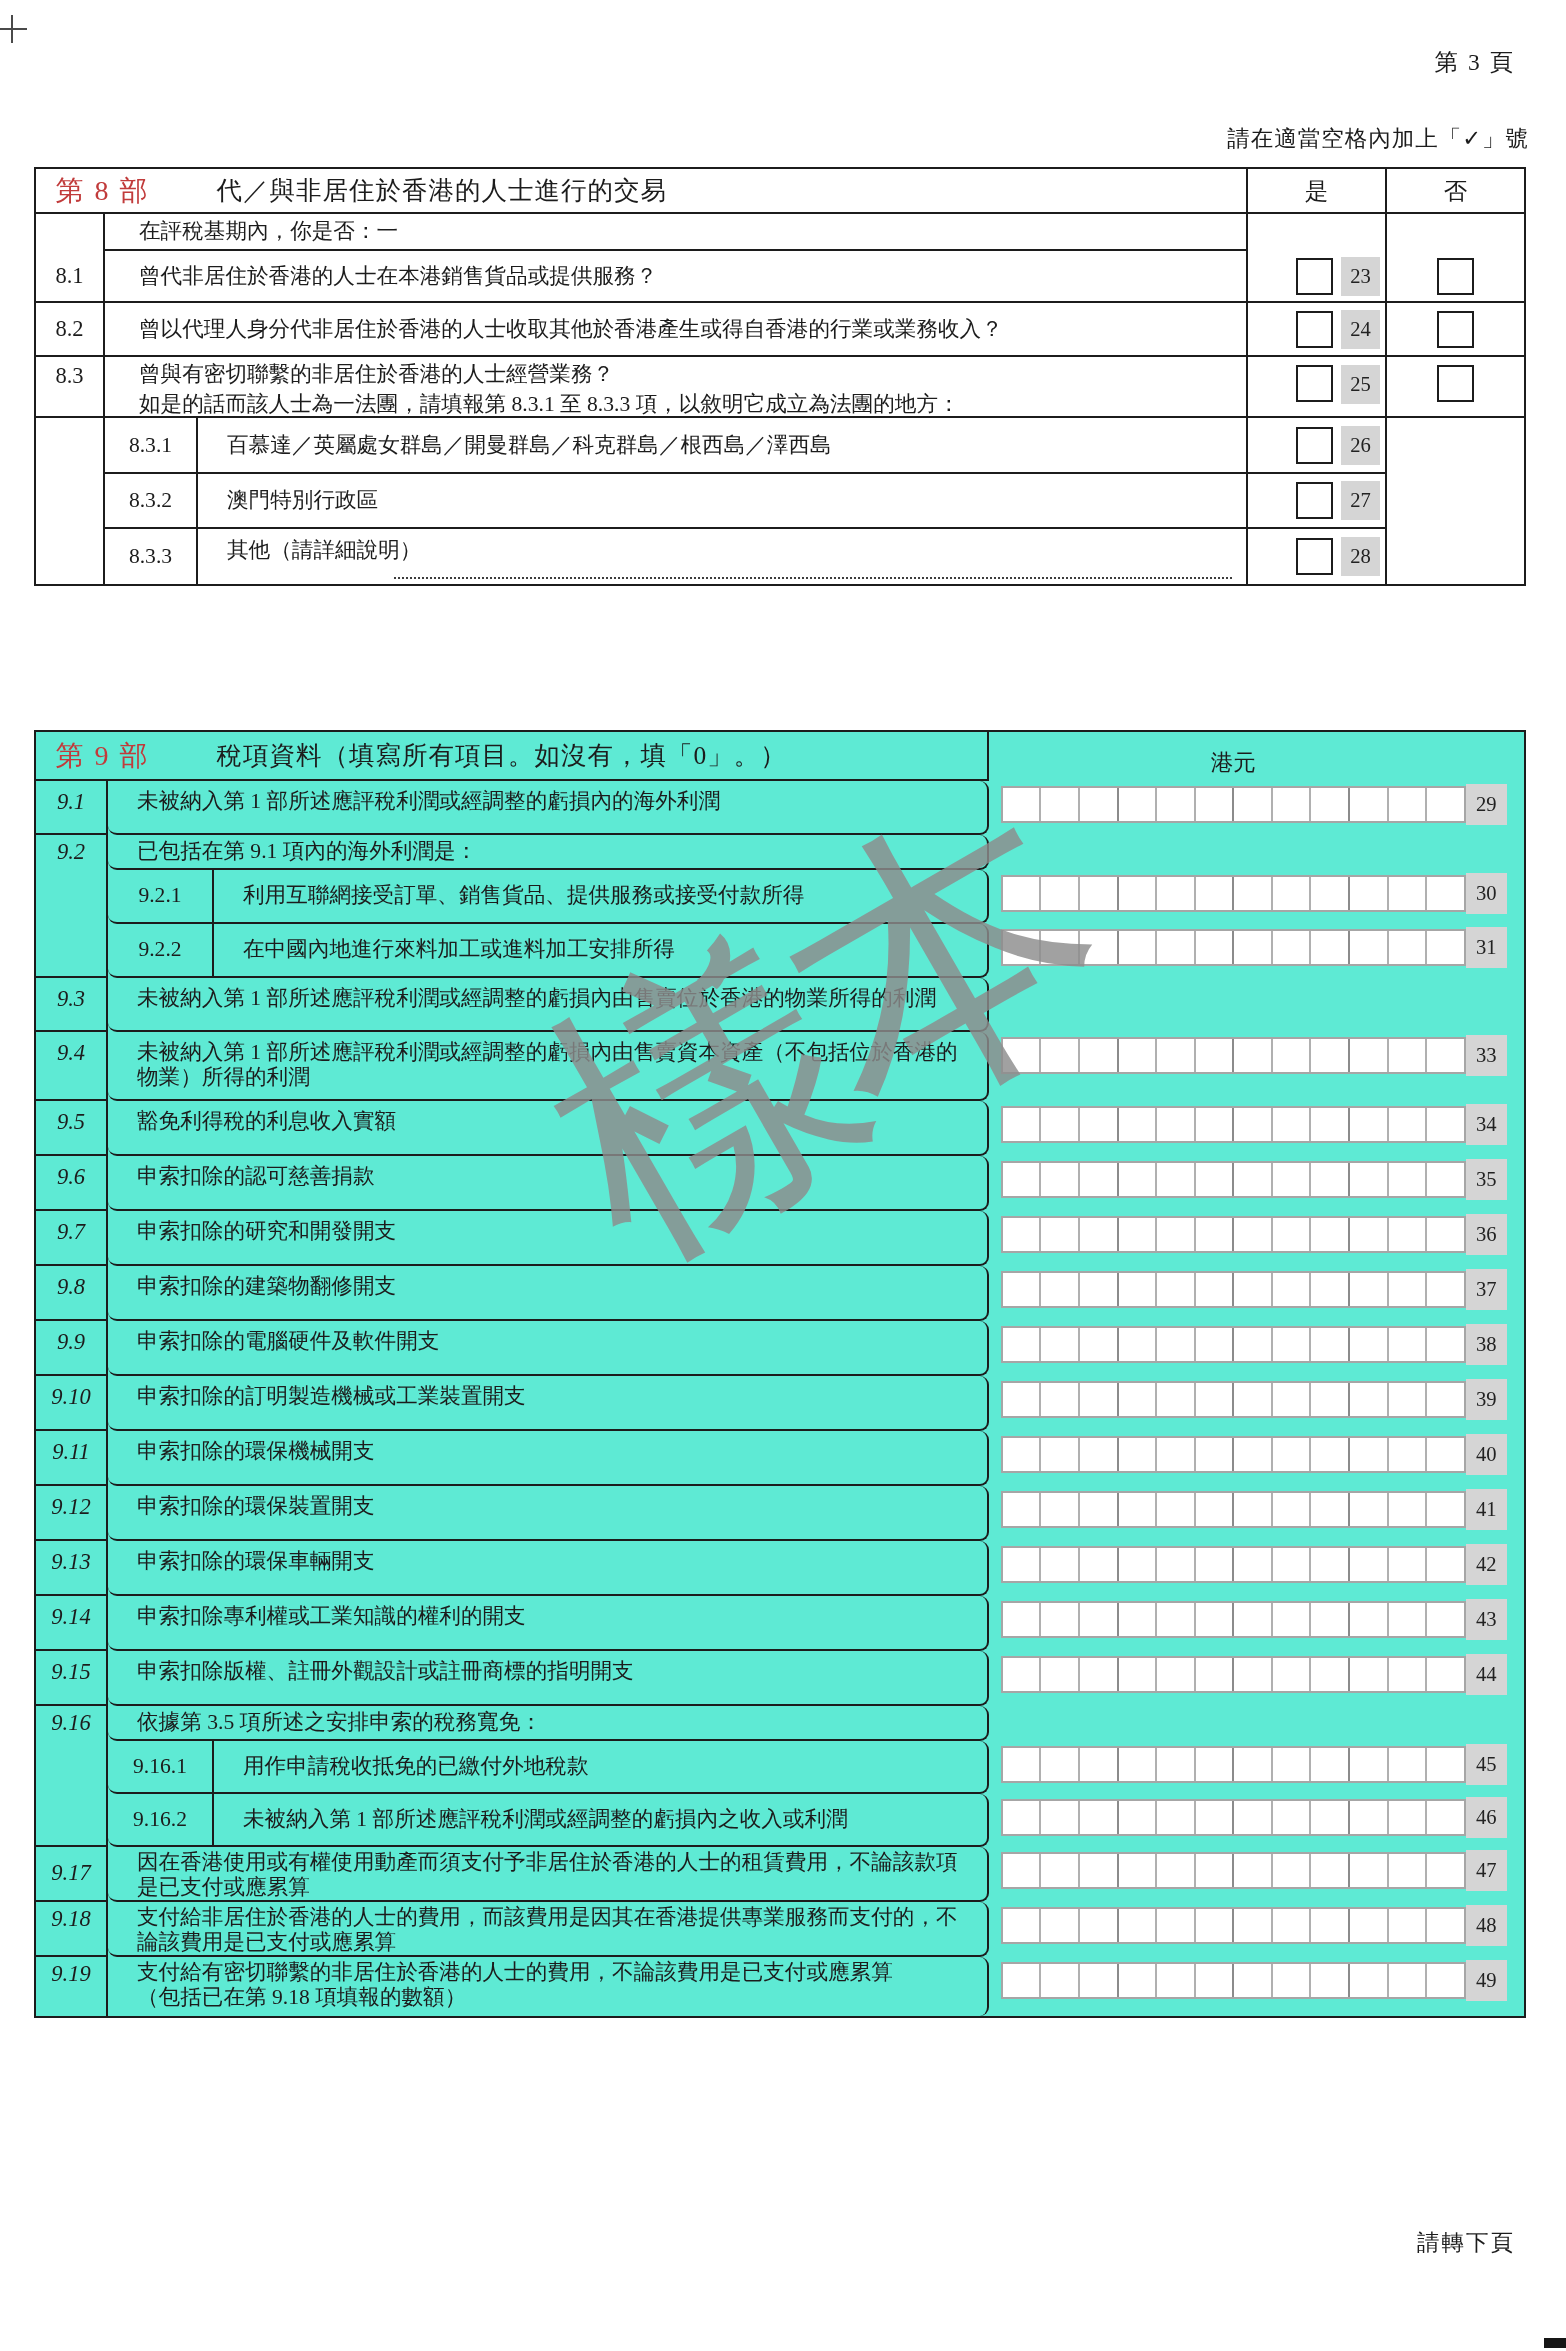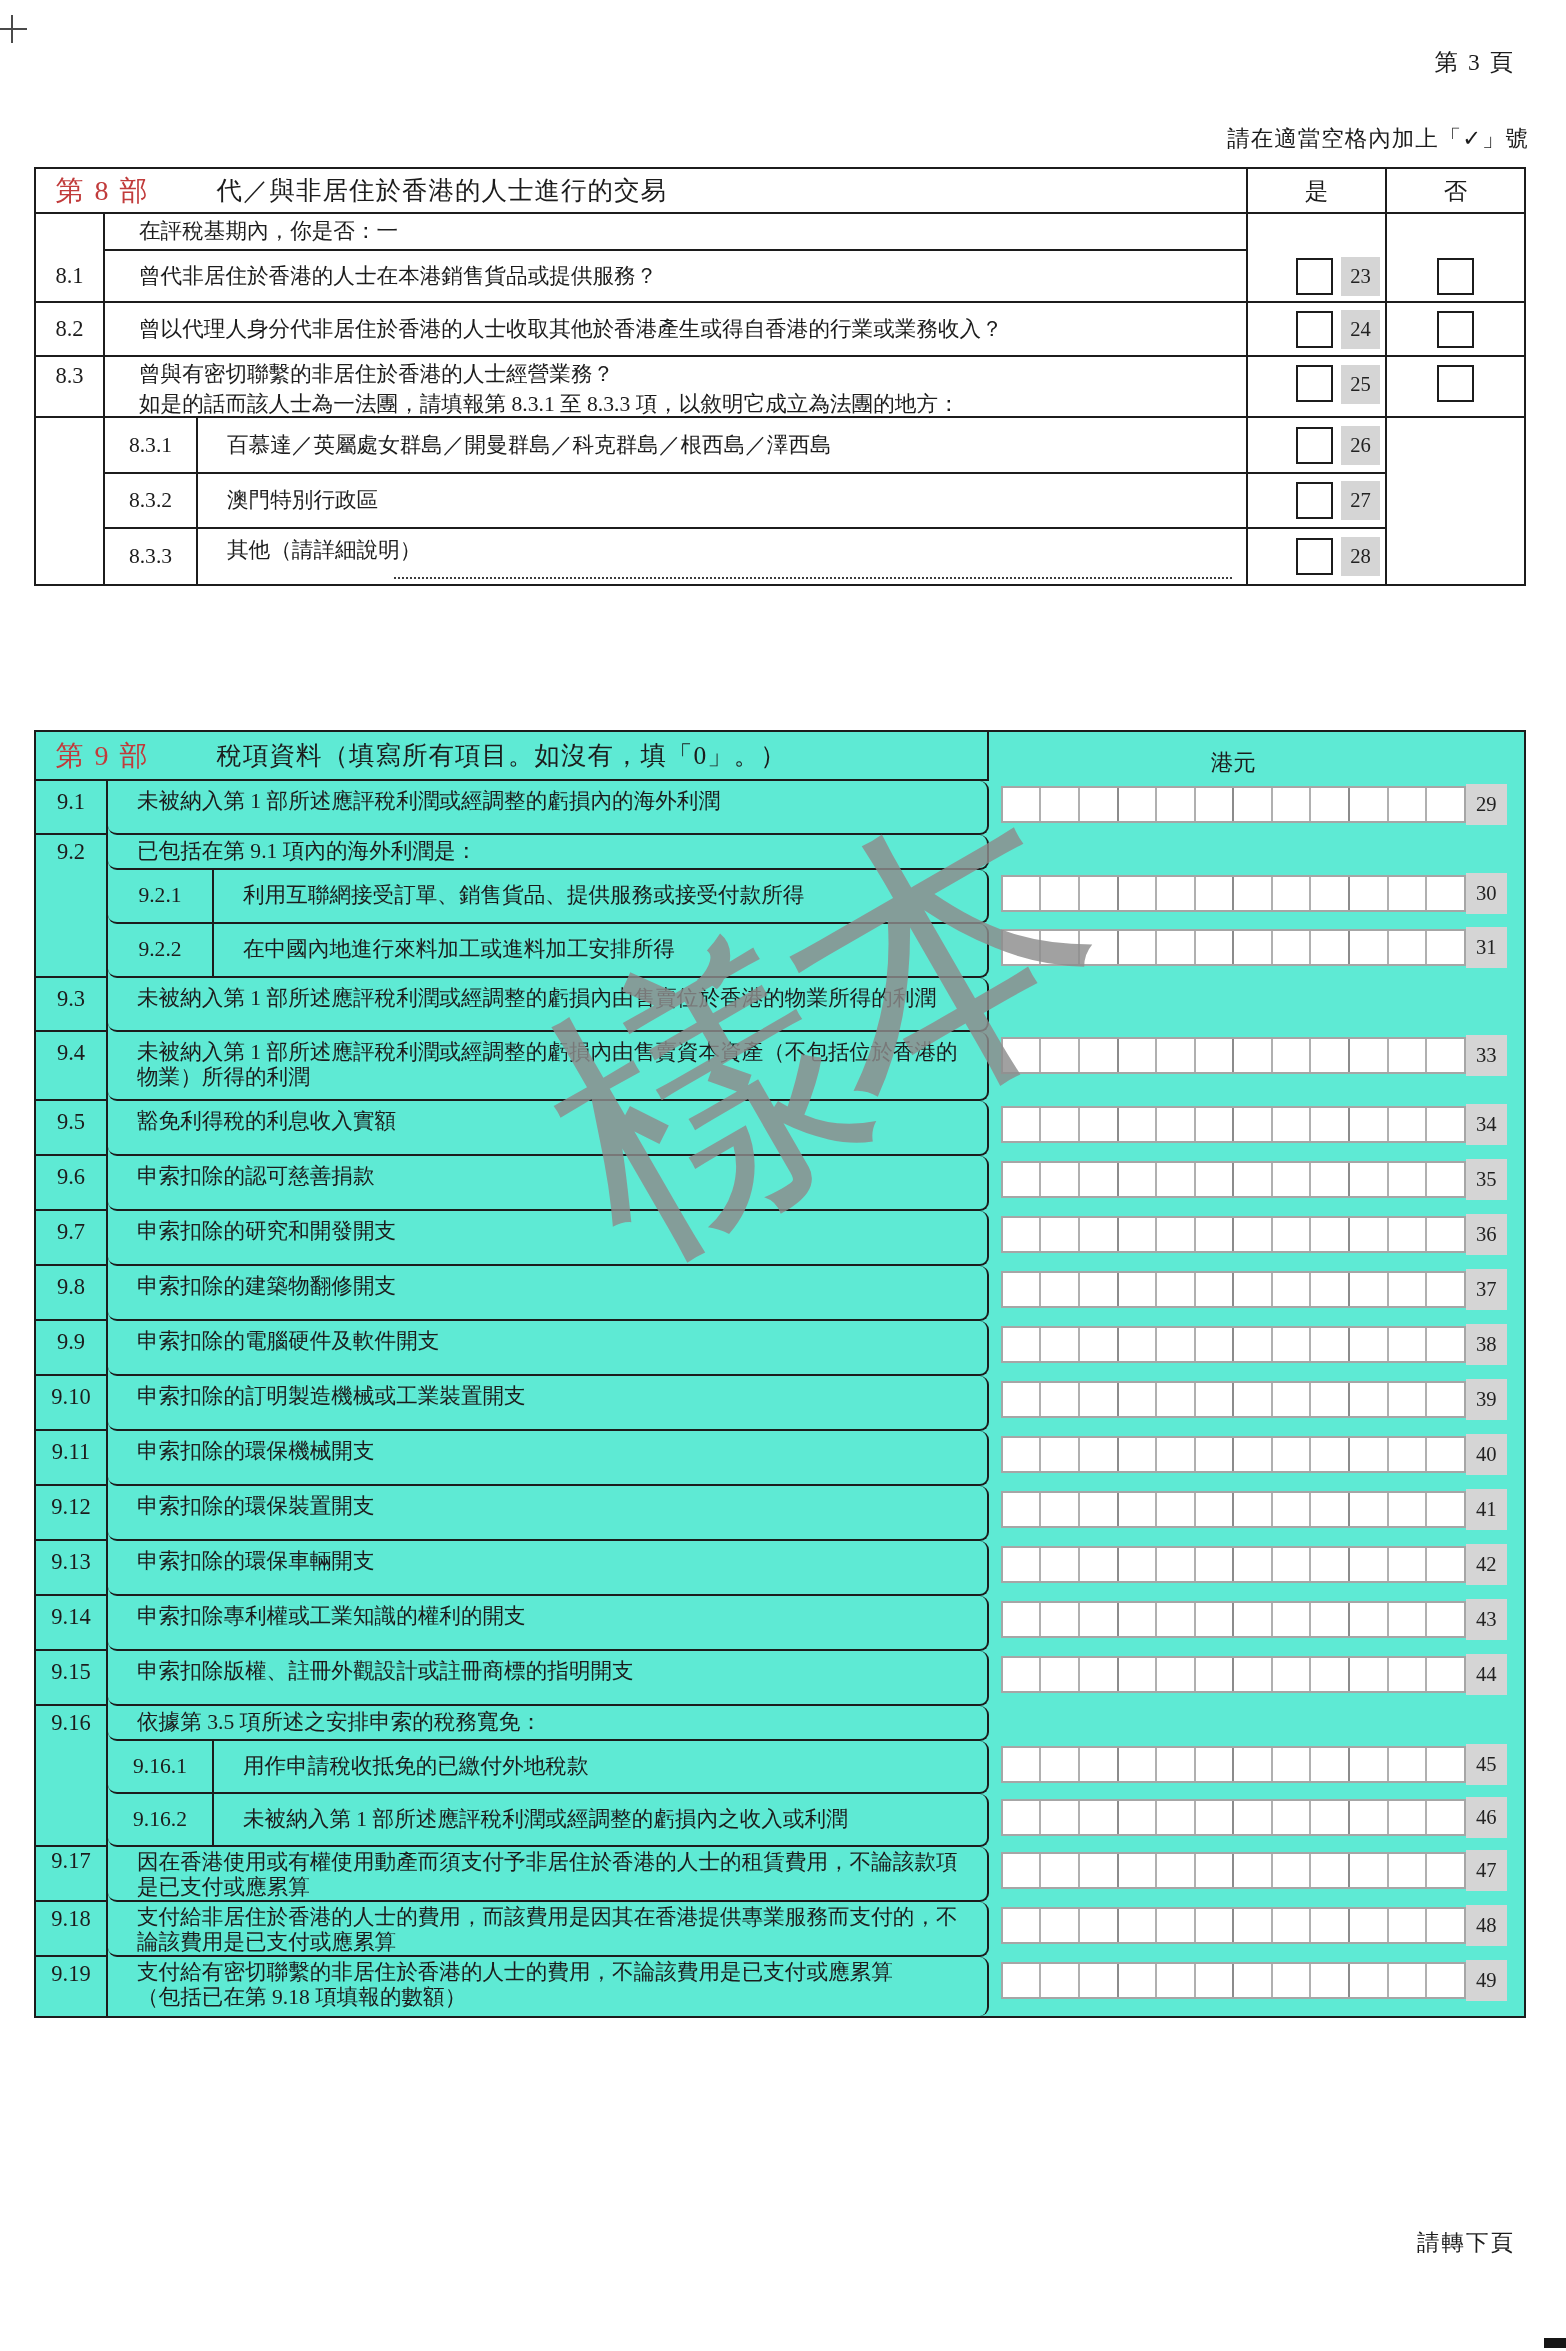--- a/index.html
+++ b/index.html
@@ -44,21 +44,21 @@
   .p8 .subt{flex:1;display:flex;align-items:center;padding-left:29px;font-size:21.6px;position:relative;}
   .p8 .top-align{align-items:flex-start !important;padding-top:7.8px;}
   .p8 .two-line{flex-direction:column;align-items:flex-start;justify-content:center;gap:3.9px;}
   .dotted-fill{position:absolute;left:196px;right:13.7px;bottom:4.9px;border-bottom:2.9px dotted #3c3c3c;height:0;}
 
   
   .p9{position:absolute;left:34px;top:730px;width:1492px;border:2.9px solid #1c1c1c;
       display:flex;flex-direction:column;background:#5eead4;}
   .p9-row{display:flex;width:100%;}
   .p9 .rn{width:72px;flex:none;border-right:2.9px solid #1c1c1c;display:flex;align-items:flex-start;
-          justify-content:center;padding-top:7.8px;font-size:22.5px;}
+          justify-content:center;padding-top:7.8px;font-size:22.5px;font-style:italic;}
   .p9 .rd{width:881px;flex:none;border-right:2.9px solid #1c1c1c;display:flex;align-items:flex-start;
           padding:7.8px 9.8px 0 29px;font-size:21.6px;line-height:25.5px;border-radius:9px;}
   .p9 .ra{flex:1;display:flex;align-items:flex-start;padding:2.9px 0 0 11.8px;}
   .p9 .bb{border-bottom:2.9px solid #1c1c1c;}
   .p9 .hdr{width:953px;flex:none;border-right:2.9px solid #1c1c1c;border-bottom:2.9px solid #1c1c1c;
            display:flex;align-items:center;gap:67px;padding-left:19.6px;height:49px;}
   .p9 .hkd{width:465px;text-align:center;font-size:22.5px;padding-top:11.8px;}
   .p9 .subn{width:106px;flex:none;border-right:2.9px solid #1c1c1c;display:flex;align-items:center;
             justify-content:center;font-size:21.6px;}
   .p9 .subt{flex:1;display:flex;align-items:center;padding-left:29px;font-size:21.6px;}
@@ -600,21 +600,21 @@
             <span class="dcell grp"></span>
             <span class="dcell"></span>
             <span class="dcell"></span>
             <span class="dcell"></span>
           </span>
         <span class="badge">46</span>
       </div>
     </div>
 
     <div class="p9-row" style="height:55px">
-      <div class="rn bb" style="padding-top:1px">9.17</div>
+      <div class="rn bb" style="padding-top:13px">9.17</div>
       <div class="rd bb" style="padding-top:2.9px">因在香港使用或有權使用動產而須支付予非居住於香港的人士的租賃費用，不論該款項是已支付或應累算</div>
       <div class="ra">
         <span class="dstrip">
             <span class="dcell"></span>
             <span class="dcell"></span>
             <span class="dcell grp"></span>
             <span class="dcell"></span>
             <span class="dcell"></span>
             <span class="dcell grp"></span>
             <span class="dcell"></span>

